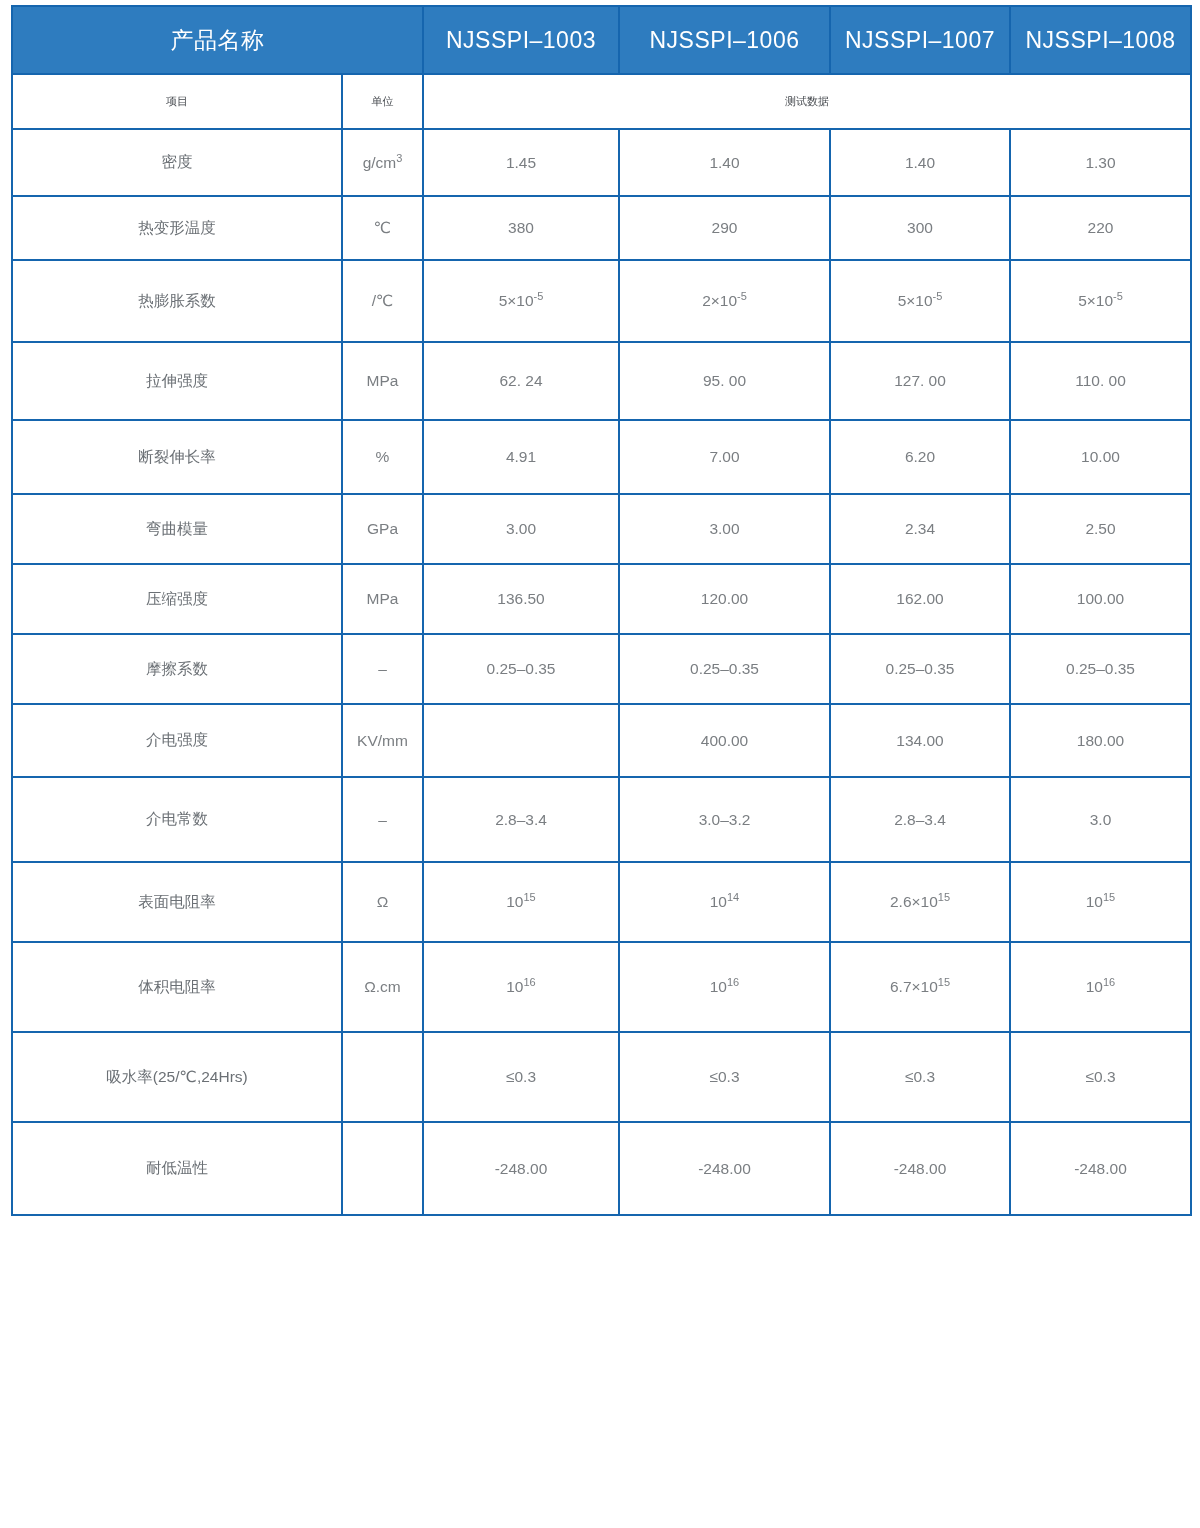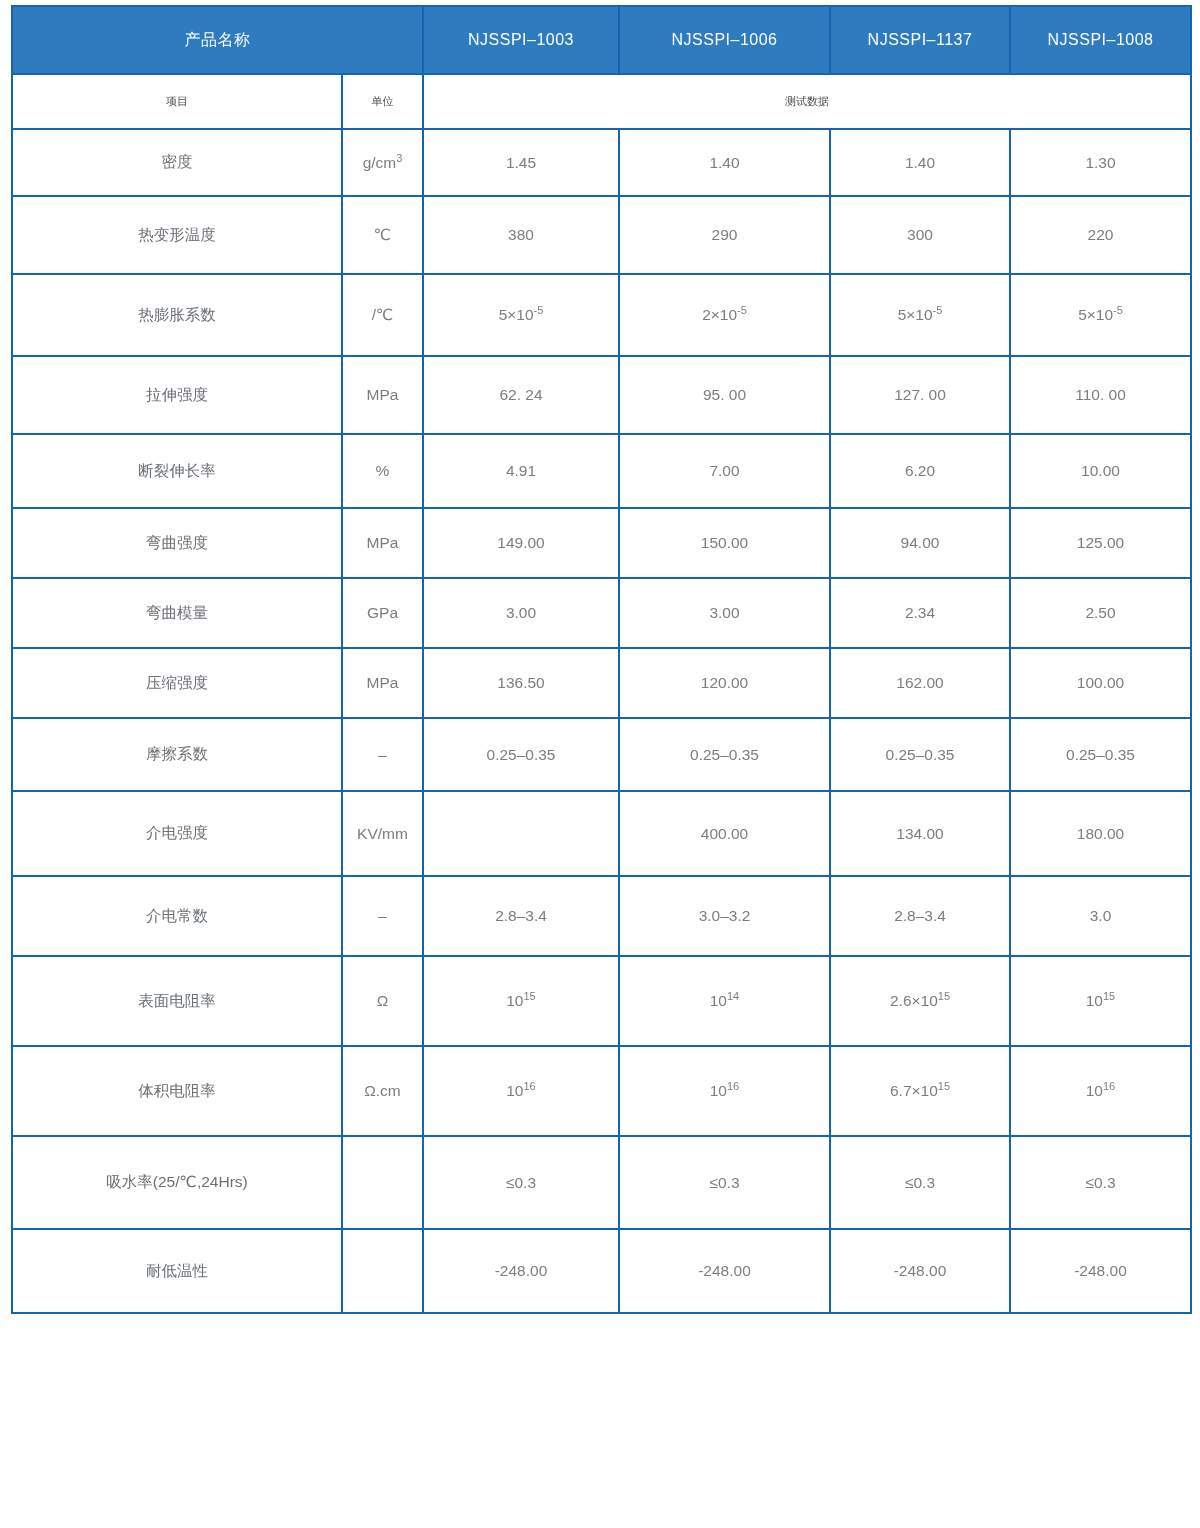--- a/index.html
+++ b/index.html
@@ -32,21 +32,21 @@
   col.c-label{width:330px;}
   col.c-unit{width:81px;}
   col.c-p1{width:196px;}
   col.c-p2{width:211px;}
   col.c-p3{width:180px;}
   col.c-p4{width:181px;}
 
   thead tr.products-row th{
     background:var(--header-bg);
     color:var(--header-text);
-    font-size:16px;
+    font-size:23px;
     font-weight:500;
     letter-spacing:0.5px;
     height:68px;
   }
   thead tr.sub-row th{
     background:#FFFFFF;
     color:var(--subheader-text);
     font-size:11px;
     font-weight:500;
     height:55px;
@@ -54,21 +54,21 @@
   tbody td{
     background:#FFFFFF;
     font-size:15.5px;
   }
   tbody td.label-cell{color:var(--label-text);}
   tbody td.unit-cell, tbody td.value-cell{color:var(--value-text);}
   sup{font-size:11px;line-height:0;}
 
   
   tbody tr:nth-child(1){height:67px;}
-  tbody tr:nth-child(2){height:78px;}
+  tbody tr:nth-child(2){height:64px;}
   tbody tr:nth-child(3){height:82px;}
   tbody tr:nth-child(4){height:78px;margin-top:44px;}
   tbody tr:nth-child(5){height:74px;}
   tbody tr:nth-child(6){height:70px;}
   tbody tr:nth-child(7){height:70px;}
   tbody tr:nth-child(8){height:70px;}
   tbody tr:nth-child(9){height:73px;}
   tbody tr:nth-child(10){height:85px;}
   tbody tr:nth-child(11){height:80px;}
   tbody tr:nth-child(12){height:90px;}
@@ -89,21 +89,21 @@
       <col class="c-p1">
         <col class="c-p2">
         <col class="c-p3">
         <col class="c-p4">
     </colgroup>
     <thead>
       <tr class="products-row">
         <th colspan="2">产品名称</th>
         <th>NJSSPI–1003</th>
         <th>NJSSPI–1006</th>
-        <th>NJSSPI–1137</th>
+        <th>NJSSPI–1007</th>
         <th>NJSSPI–1008</th>
       </tr>
       <tr class="sub-row">
         <th>项目</th>
         <th>单位</th>
         <th colspan="4">测试数据</th>
       </tr>
     </thead>
     <tbody id="spec-body">
         <tr>
@@ -140,28 +140,20 @@
         </tr>
         <tr>
           <td class="label-cell">断裂伸长率</td>
           <td class="unit-cell">%</td>
           <td class="value-cell">4.91</td>
           <td class="value-cell">7.00</td>
           <td class="value-cell">6.20</td>
           <td class="value-cell">10.00</td>
         </tr>
         <tr>
-          <td class="label-cell">弯曲强度</td>
-          <td class="unit-cell">MPa</td>
-          <td class="value-cell">149.00</td>
-          <td class="value-cell">150.00</td>
-          <td class="value-cell">94.00</td>
-          <td class="value-cell">125.00</td>
-        </tr>
-        <tr>
           <td class="label-cell">弯曲模量</td>
           <td class="unit-cell">GPa</td>
           <td class="value-cell">3.00</td>
           <td class="value-cell">3.00</td>
           <td class="value-cell">2.34</td>
           <td class="value-cell">2.50</td>
         </tr>
         <tr>
           <td class="label-cell">压缩强度</td>
           <td class="unit-cell">MPa</td>

